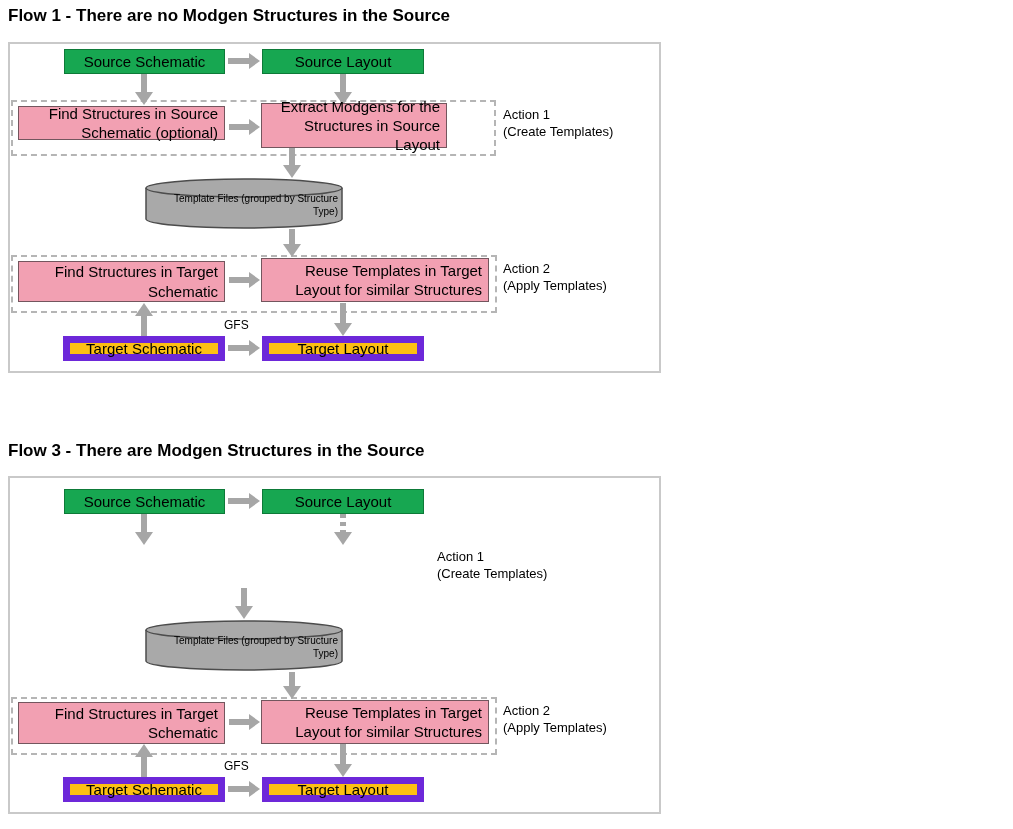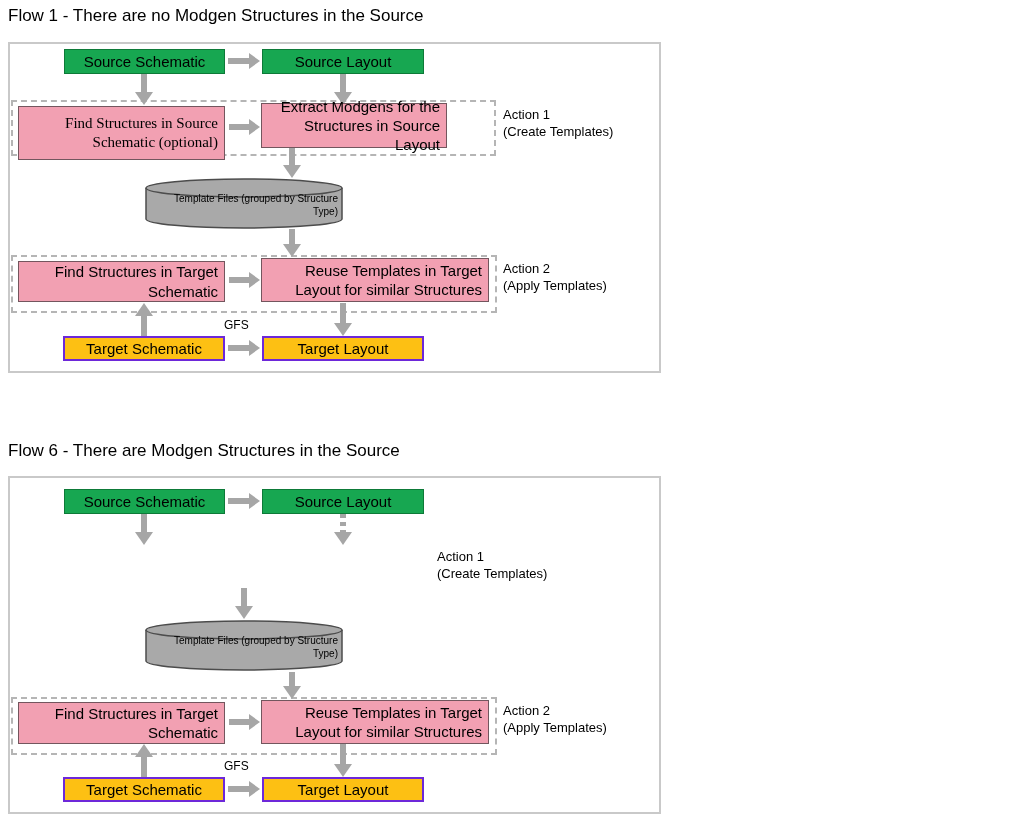--- a/index.html
+++ b/index.html
@@ -1,32 +1,32 @@
 <!DOCTYPE html>
 <html><head>
 <meta charset="utf-8">
 <style>
   html,body { margin:0; padding:0; background:#ffffff; }
   #canvas {
     position:relative; width:1013px; height:829px; background:#ffffff;
     font-family:"Liberation Sans", sans-serif; color:#000;
     overflow:hidden;
   }
-  .flow-title { position:absolute; font-size:17px; font-weight:normal; white-space:nowrap;text-align:center; }
+  .flow-title { position:absolute; font-size:17px; font-weight:bold; white-space:nowrap;text-align:center; }
   .flow-frame { position:absolute; border:2px solid #c9c9c9; background:transparent; }
   .group-dashed { position:absolute; border:2px dashed #b5b5b5; background:transparent; }
 
   .node {
     position:absolute; display:flex; align-items:center; justify-content:center;
     text-align:right; font-size:15px; line-height:1.28; box-sizing:border-box;
     padding:1px 6px;
   }
   .green  { background:#17a751; border:1px solid #0d7a38; }
   .pink   { background:#f2a0b2; border:1px solid #73565e; }
-  .orange { background:#fdc013; border:2px solid #6d28d9; }
+  .orange { background:#fdc013; border:7px solid #6d28d9; }
 
   .action-label { position:absolute; font-size:13px; font-weight:normal; line-height:1.3; white-space:nowrap; }
   .edge-label { position:absolute; font-size:12px; line-height:1; white-space:nowrap; }
 
   
   .varrow { position:absolute; width:18px; }
   .varrow .shaft { position:absolute; left:6px; top:0; bottom:12px; width:6px; background:#a6a6a6; }
   .varrow .head { position:absolute; left:0; bottom:0; width:0; height:0;
     border-left:9px solid transparent; border-right:9px solid transparent;
     border-top:13px solid #a6a6a6; }
@@ -96,21 +96,21 @@
       <div class="head"></div>
     </div>
   <div class="harrow" style="left:228px; top:340px; width:32px;">
       <div class="shaft"></div>
       <div class="head"></div>
     </div>
 
   <div class="node green" style="left:64px; top:49px; width:161px; height:25px;">Source Schematic</div>
   <div class="node green" style="left:262px; top:49px; width:162px; height:25px;">Source Layout</div>
 
-  <div class="node pink" style="left:18px; top:106px; width:207px; height:54px;font-family:Liberation Serif, serif;">Find Structures in Source Schematic (optional)</div>
+  <div class="node pink" style="left:18px; top:106px; width:207px; height:34px;">Find Structures in Source Schematic (optional)</div>
   <div class="node pink" style="left:261px; top:103px; width:186px; height:45px;">Extract Modgens for the Structures in Source Layout</div>
 
   <div class="action-label" style="left:503px; top:107px;">
     <div>Action 1</div>
     <div>(Create Templates)</div>
   </div>
 
   <div class="cyl-wrap" style="left:145px; top:177px;">
     <svg width="198" height="54">
       <path d="M1 11 L1 42 A98 9 0 0 0 197 42 L197 11" fill="#a9a9a9" stroke="#4c4c4c" stroke-width="1.5"></path>
@@ -125,21 +125,21 @@
   <div class="action-label" style="left:503px; top:261px;">
     <div>Action 2</div>
     <div>(Apply Templates)</div>
   </div>
 
   <div class="edge-label" style="left:224px; top:319px;">GFS</div>
 
   <div class="node orange" style="left:63px; top:336px; width:162px; height:25px;">Target Schematic</div>
   <div class="node orange" style="left:262px; top:336px; width:162px; height:25px;">Target Layout</div>
 
-  <div class="flow-title" style="left:8px; top:441px;">Flow 6 - There are Modgen Structures in the Source</div>
+  <div class="flow-title" style="left:8px; top:441px;">Flow 3 - There are Modgen Structures in the Source</div>
 
   <div class="flow-frame" style="left:8px; top:476px; width:649px; height:334px;"></div>
 
   <div class="group-dashed" style="left:11px; top:697px; width:482px; height:54px;"></div>
 
   <div class="harrow" style="left:228px; top:493px; width:32px;">
       <div class="shaft"></div>
       <div class="head"></div>
     </div>
   <div class="varrow" style="left:135px; top:514px; height:31px;">

